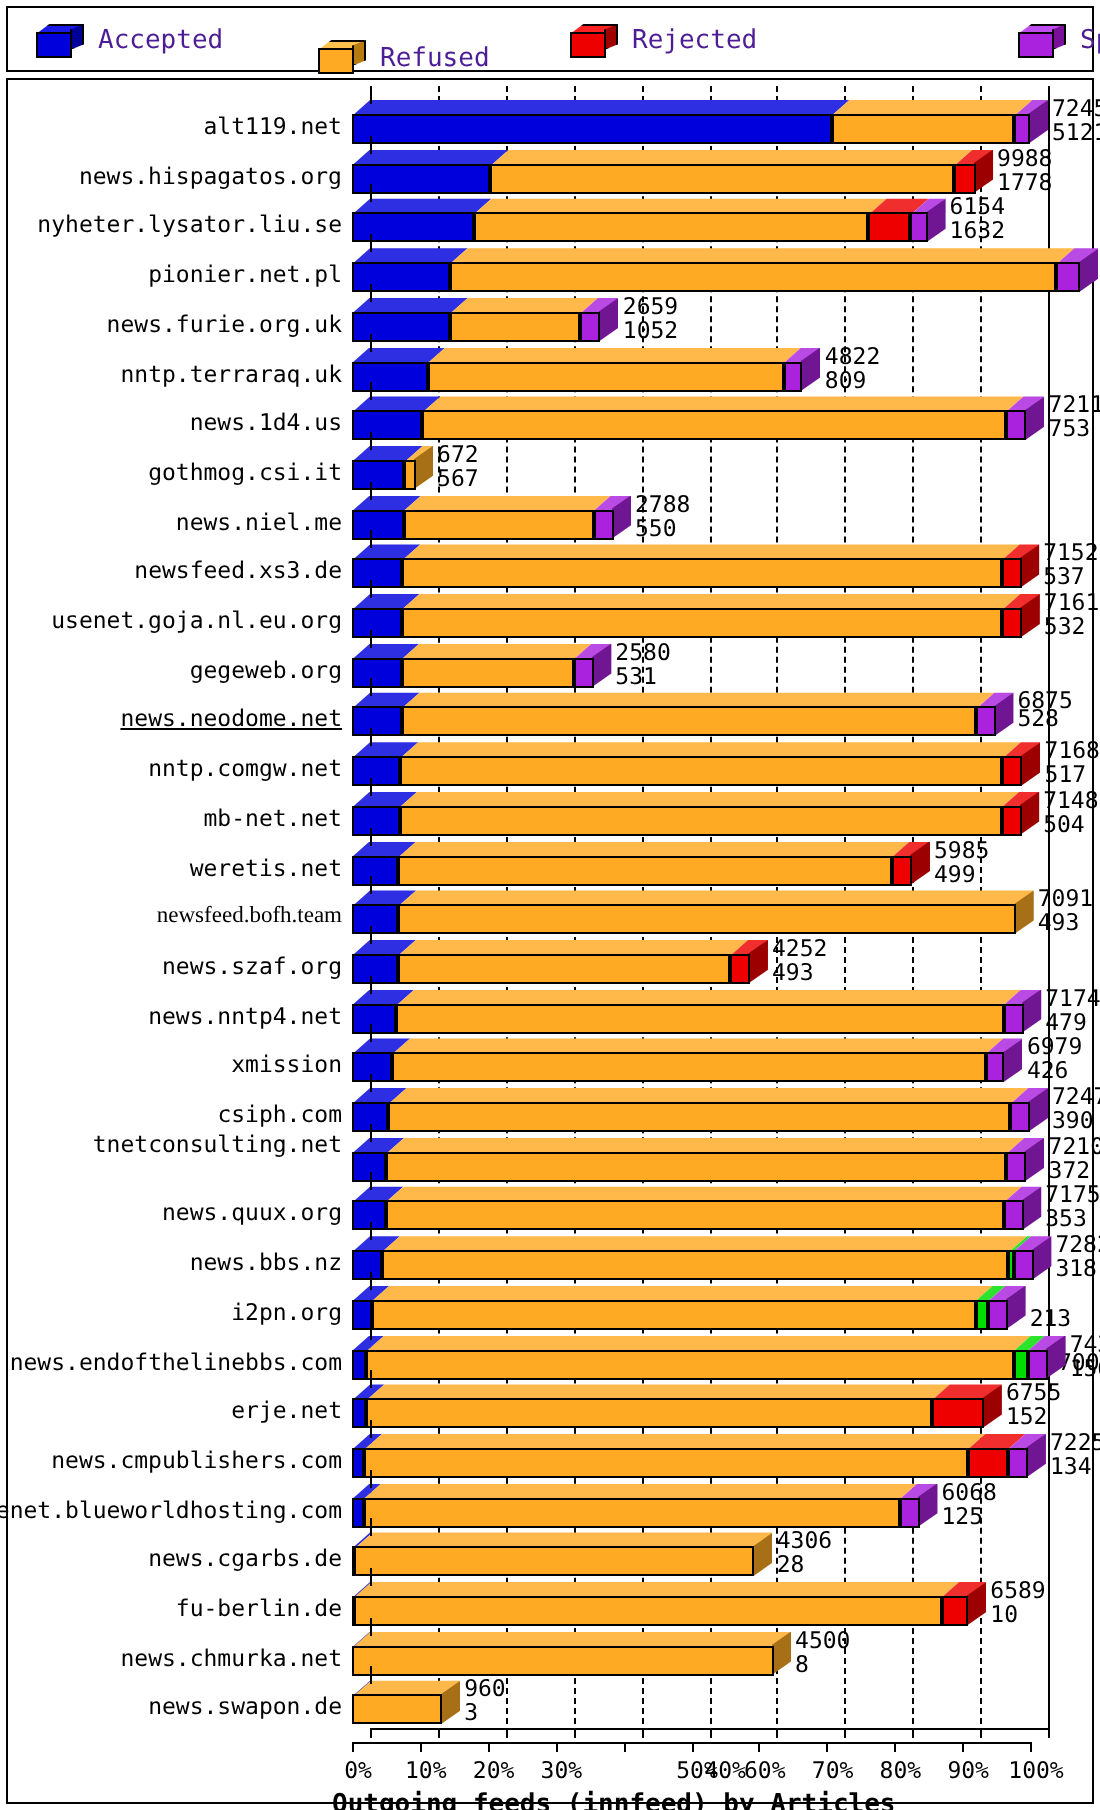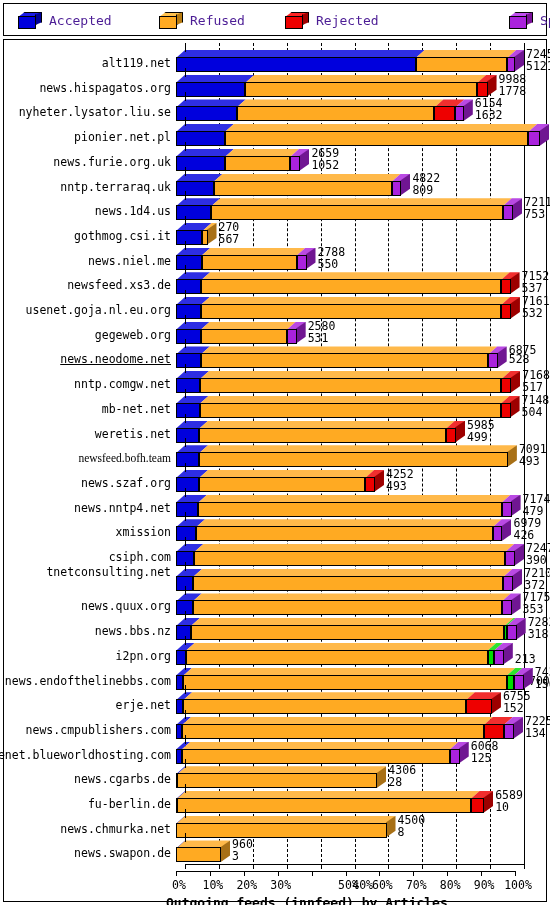--- a/index.html
+++ b/index.html
@@ -47,21 +47,21 @@
 
   <div id="legend">
       <div class="lg-item" style="left: 14px;">
         <span class="lg-cube">
           <span class="top" style="background: rgb(26, 26, 230);"></span>
           <span class="side" style="background: rgb(0, 0, 153);"></span>
           <span class="face" style="background: rgb(0, 0, 221);"></span>
         </span>
         <span class="lg-label">Accepted</span>
       </div>
-      <div class="lg-item" style="left: 155px;">
+      <div class="lg-item" style="left: 155px; align-items: flex-end;">
         <span class="lg-cube">
           <span class="top" style="background: rgb(255, 193, 77);"></span>
           <span class="side" style="background: rgb(184, 123, 16);"></span>
           <span class="face" style="background: rgb(255, 170, 34);"></span>
         </span>
         <span class="lg-label">Refused</span>
       </div>
       <div class="lg-item" style="left: 281px;">
         <span class="lg-cube">
           <span class="top" style="background: rgb(255, 34, 34);"></span>
@@ -205,21 +205,21 @@
         <div class="seg" style="left: 498.796px; top: 165.2px; width: 10.509px; height: 15px; background: rgb(170, 34, 221); border: 1px solid rgb(0, 0, 0);"></div>
         <div class="vlab" style="left: 520.305px; top: 157.2px;">7211</div>
         <div class="vlab" style="left: 520.305px; top: 169.2px;">753</div>
         <div class="btick" style="left: 181px; top: 151.2px; width: 1px; height: 9px; background: rgb(0, 0, 0);"></div>
         <div class="ylabel" style="right: 377px; top: 190.9px;">gothmog.csi.it</div>
         <div class="segtop" style="left: 172px; top: 182.9px; width: 35.442px; height: 8px; background: rgb(46, 46, 227); clip-path: polygon(0% 100%, 25.3936% 0%, 100% 0%, 74.6064% 100%); border: none;"></div>
         <div class="seg" style="left: 172px; top: 189.9px; width: 26.442px; height: 15px; background: rgb(0, 0, 221); border: 1px solid rgb(0, 0, 0);"></div>
         <div class="segtop" style="left: 198.442px; top: 182.9px; width: 14.085px; height: 8px; background: rgb(255, 185, 74); clip-path: polygon(0% 100%, 63.8978% 0%, 100% 0%, 36.1022% 100%); border: none;"></div>
         <div class="segside" style="left: 202.527px; top: 182.9px; width: 10px; height: 22px; background: rgb(168, 112, 22); clip-path: polygon(0% 31.8182%, 100% 0%, 100% 68.1818%, 0% 100%); border: none;"></div>
         <div class="seg" style="left: 198.442px; top: 189.9px; width: 5.085px; height: 15px; background: rgb(255, 170, 34); border: 1px solid rgb(0, 0, 0);"></div>
-        <div class="vlab" style="left: 214.527px; top: 181.9px;">270</div>
+        <div class="vlab" style="left: 214.527px; top: 181.9px;">672</div>
         <div class="vlab" style="left: 214.527px; top: 193.9px;">567</div>
         <div class="btick" style="left: 181px; top: 175.9px; width: 1px; height: 9px; background: rgb(0, 0, 0);"></div>
         <div class="ylabel" style="right: 377px; top: 215.6px;">news.niel.me</div>
         <div class="segtop" style="left: 172px; top: 207.6px; width: 34.764px; height: 8px; background: rgb(46, 46, 227); clip-path: polygon(0% 100%, 25.8889% 0%, 100% 0%, 74.1111% 100%); border: none;"></div>
         <div class="seg" style="left: 172px; top: 214.6px; width: 25.764px; height: 15px; background: rgb(0, 0, 221); border: 1px solid rgb(0, 0, 0);"></div>
         <div class="segtop" style="left: 197.764px; top: 207.6px; width: 103.92px; height: 8px; background: rgb(255, 185, 74); clip-path: polygon(0% 100%, 8.66051% 0%, 100% 0%, 91.3395% 100%); border: none;"></div>
         <div class="seg" style="left: 197.764px; top: 214.6px; width: 94.92px; height: 15px; background: rgb(255, 170, 34); border: 1px solid rgb(0, 0, 0);"></div>
         <div class="segtop" style="left: 292.684px; top: 207.6px; width: 18.831px; height: 8px; background: rgb(185, 74, 227); clip-path: polygon(0% 100%, 47.7935% 0%, 100% 0%, 52.2065% 100%); border: none;"></div>
         <div class="segside" style="left: 301.515px; top: 207.6px; width: 10px; height: 22px; background: rgb(112, 22, 146); clip-path: polygon(0% 31.8182%, 100% 0%, 100% 68.1818%, 0% 100%); border: none;"></div>
         <div class="seg" style="left: 292.684px; top: 214.6px; width: 9.831px; height: 15px; background: rgb(170, 34, 221); border: 1px solid rgb(0, 0, 0);"></div>

